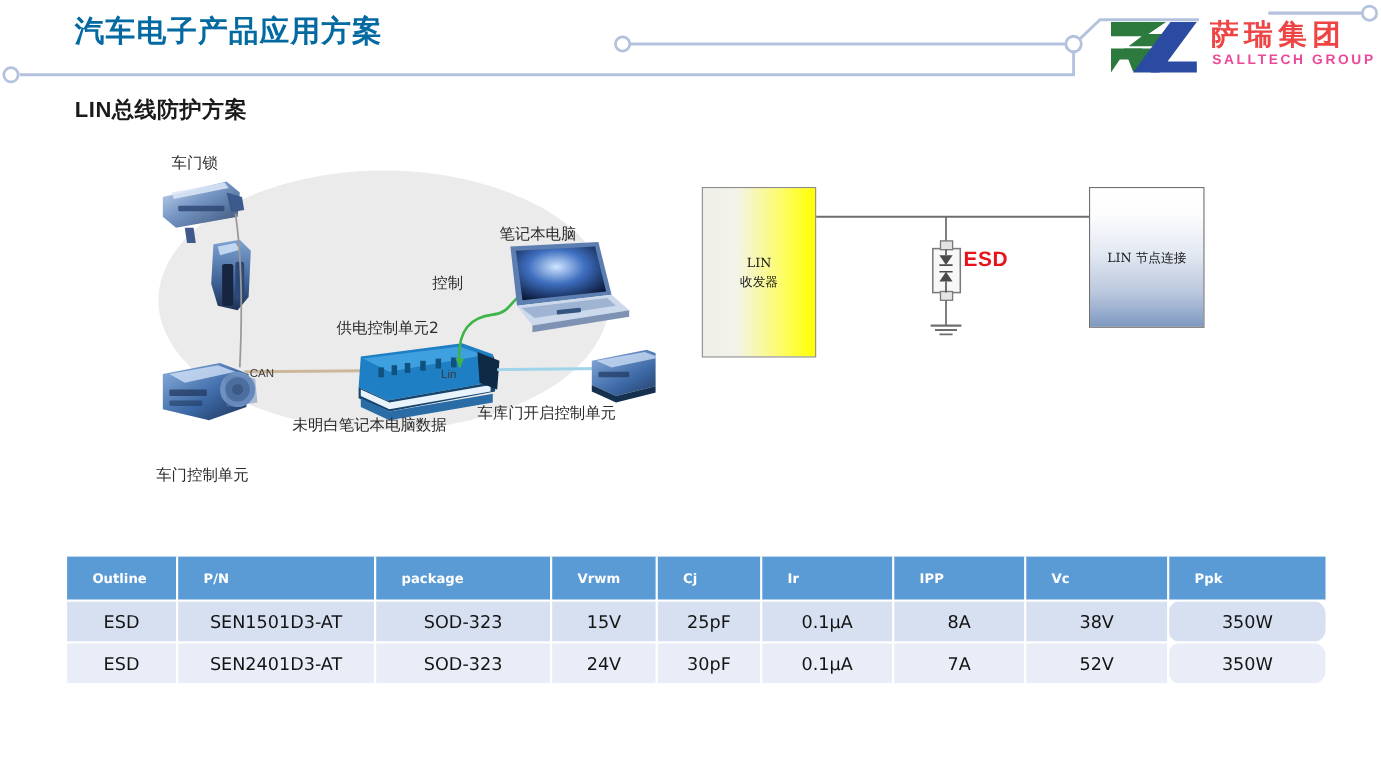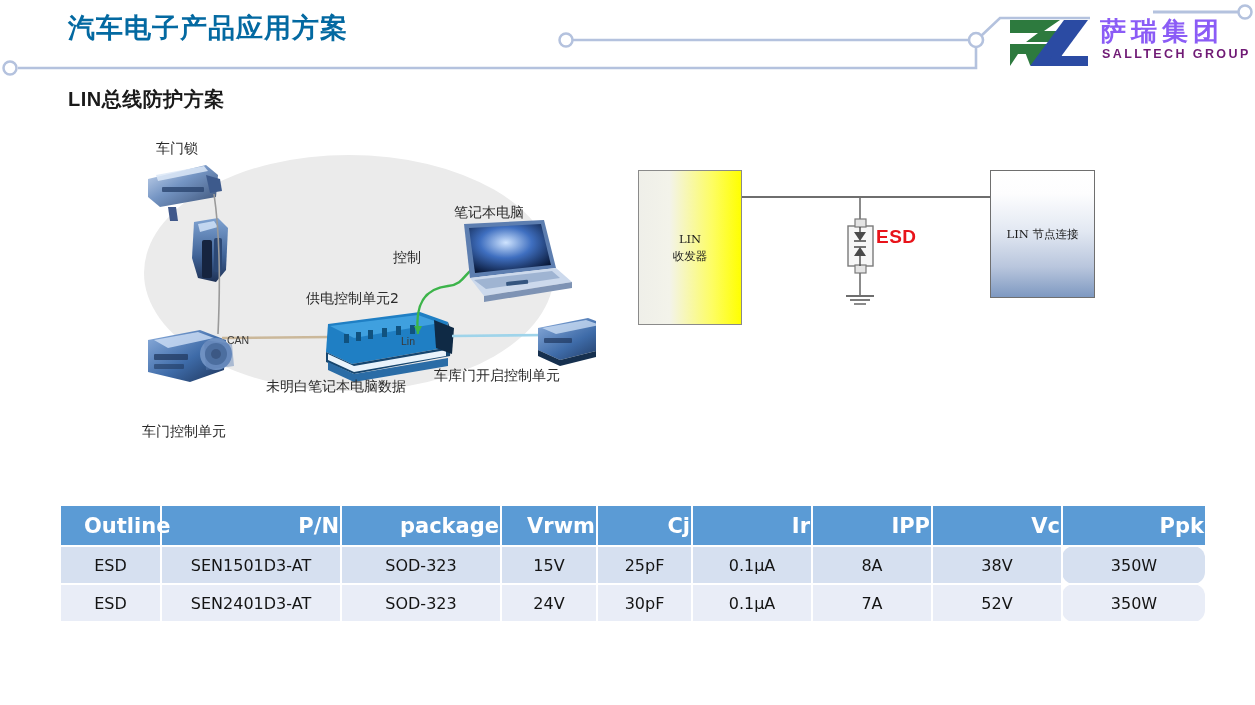--- a/index.html
+++ b/index.html
@@ -34,26 +34,26 @@
     color: #1a1a1a;
     letter-spacing: 0.5px;
     white-space: nowrap;
   }
 
   
   #logo { position: absolute; left: 1008px; top: 14px; width: 240px; height: 62px; }
   #logo-mark { position: absolute; left: 0; top: 4px; width: 82px; height: 50px; }
   #logo-cn {
     position: absolute; left: 92px; top: 0px;
-    font-size: 26px; font-weight: bold; color: #8b5cf6;
+    font-size: 26px; font-weight: bold; color: #ef4444;
     letter-spacing: 5px; white-space: nowrap; font-family: Liberation Mono, monospace;
   }
   #logo-en {
     position: absolute; left: 94px; top: 33px;
-    font-size: 12.5px; font-weight: bold; color: #701a75;
+    font-size: 12.5px; font-weight: bold; color: #ec4899;
     letter-spacing: 2.4px; white-space: nowrap;
   }
 
   
   #illus { position: absolute; left: 96px; top: 138px; width: 500px; height: 265px; }
   .illus-label {
     position: absolute; font-size: 14px; color: #2b2b2b;
     white-space: nowrap; font-family: "DejaVu Sans", sans-serif;
   }
   .illus-label.en { font-family: "Liberation Sans", sans-serif; font-size: 10.5px; color: #3a3a3a; }
@@ -90,25 +90,25 @@
   
   #spec-table {
     position: absolute; left: 61px; top: 506px;
     width: 1144px;
     border-collapse: collapse;
     table-layout: fixed;
   }
   #spec-table th {
     background: #5b9bd5;
     color: #ffffff;
-    font-size: 21px; font-weight: bold;
+    font-size: 12px; font-weight: bold;
     height: 40px;
     border-right: 2px solid #ffffff;
     border-bottom: 2px solid #ffffff;
-    text-align: right;
+    text-align: left;
     font-family: "DejaVu Sans","Liberation Sans", sans-serif;
     padding-left: 23px;
   }
   #spec-table th:last-child { border-right: none; }
   #spec-table td {
     font-size: 16px; color: #141414;
     height: 38px; text-align: center;
     border-right: 2px solid #ffffff;
     border-bottom: 2px solid #ffffff;
     font-family: "DejaVu Sans","Liberation Sans", sans-serif;

